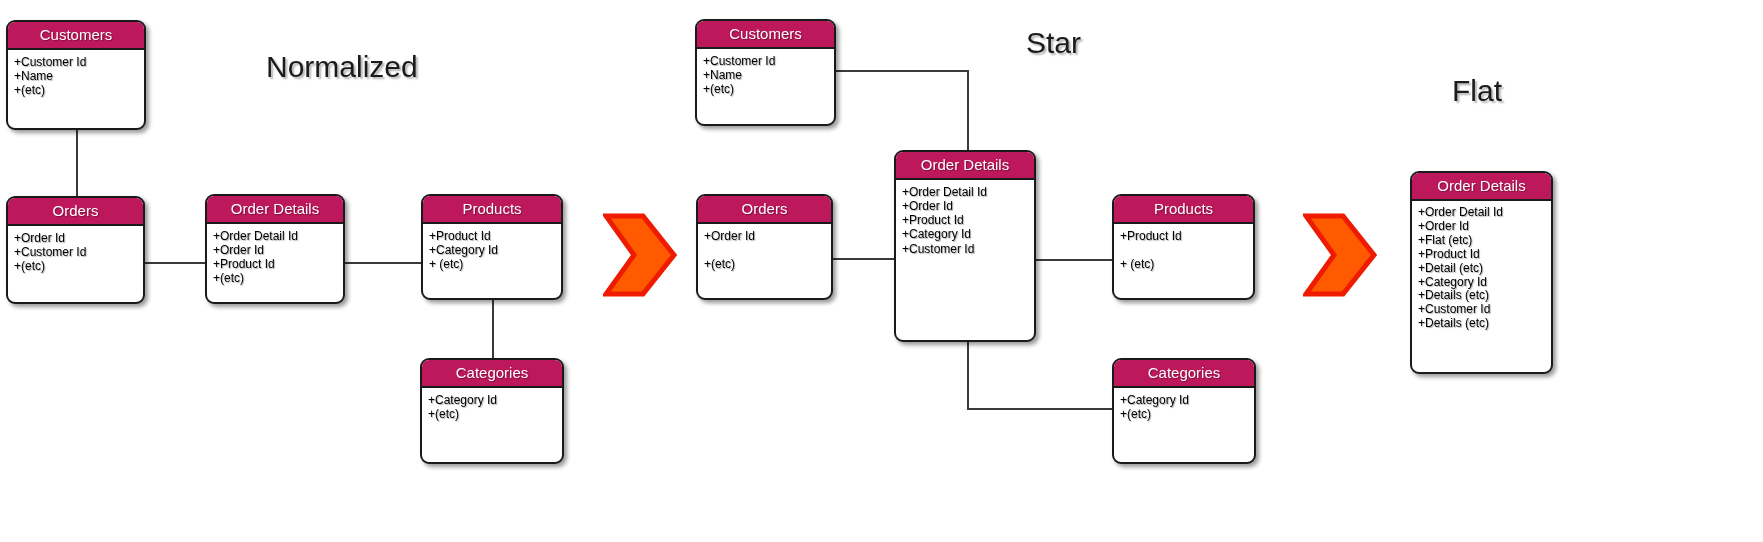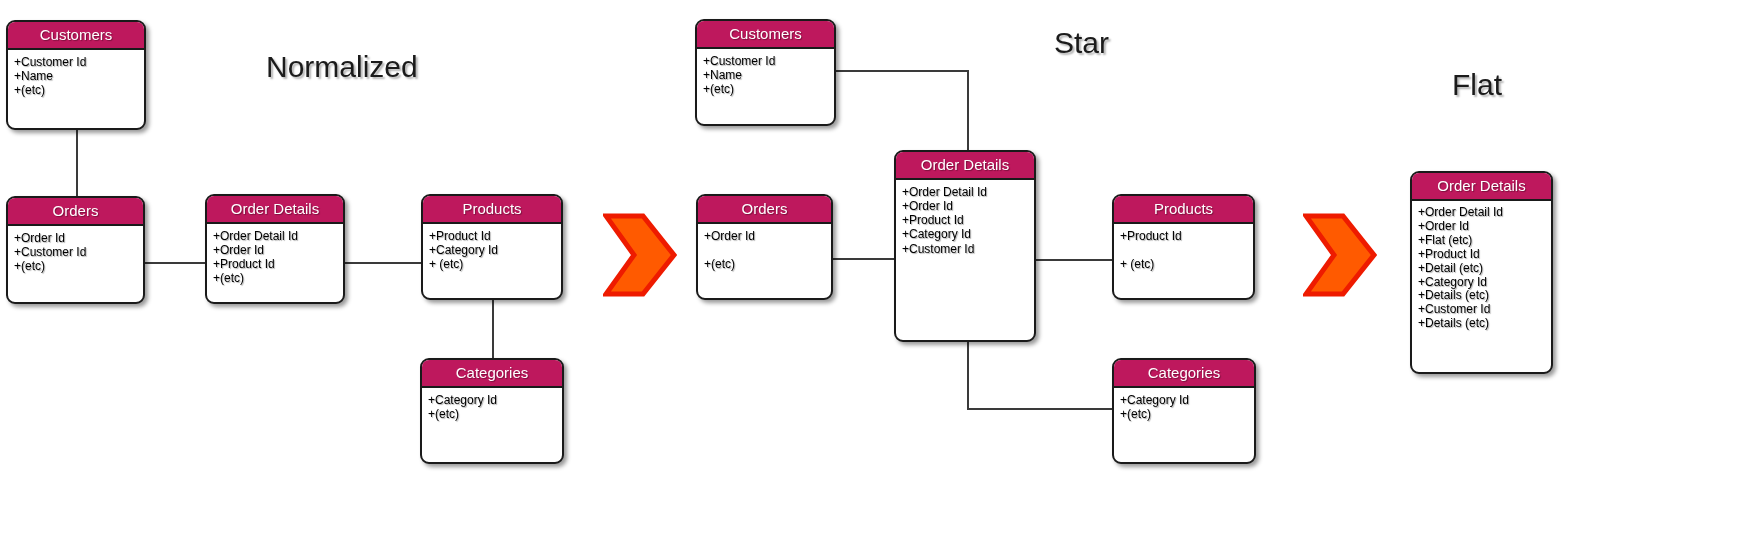--- a/index.html
+++ b/index.html
@@ -63,23 +63,23 @@
   .arrow{position:absolute;z-index:6;}
   .arrow svg{display:block;}
 </style>
 </head>
 <body>
 
 <div id="canvas">
 
   <div class="caption" style="left:266px;top:50px;">Normalized</div>
 
-  <div class="caption" style="left:1054px;top:26px;">Star</div>
-
-  <div class="caption" style="left:1452px;top:68px;">Flat</div>
+  <div class="caption" style="left:1026px;top:26px;">Star</div>
+
+  <div class="caption" style="left:1452px;top:74px;">Flat</div>
 
   <div class="link v" style="left:76px;top:128px;height:70px;"></div>
   <div class="link h" style="left:143px;top:262px;width:63px;"></div>
   <div class="link h" style="left:345px;top:262px;width:77px;"></div>
   <div class="link v" style="left:492px;top:300px;height:60px;"></div>
 
   <div class="entity" style="left:6px;top:20px;width:140px;height:110px;">
     <div class="hdr">Customers</div>
     <div class="body">
       <div class="attr">+Customer Id</div>

